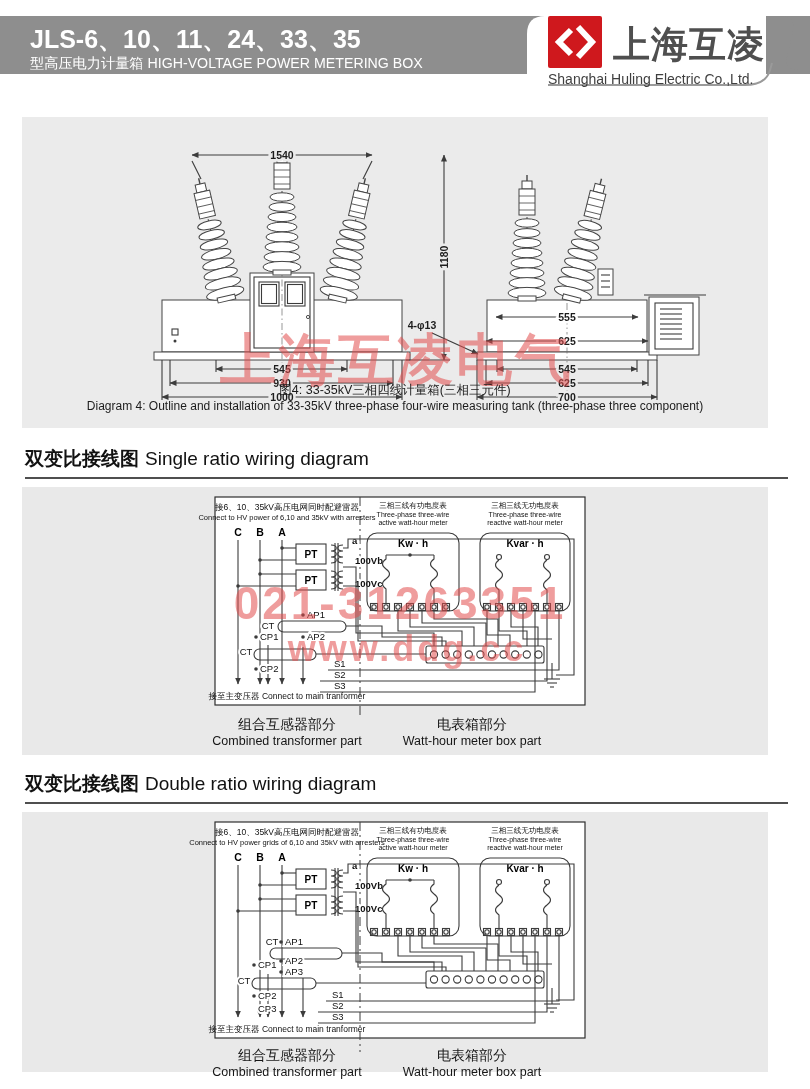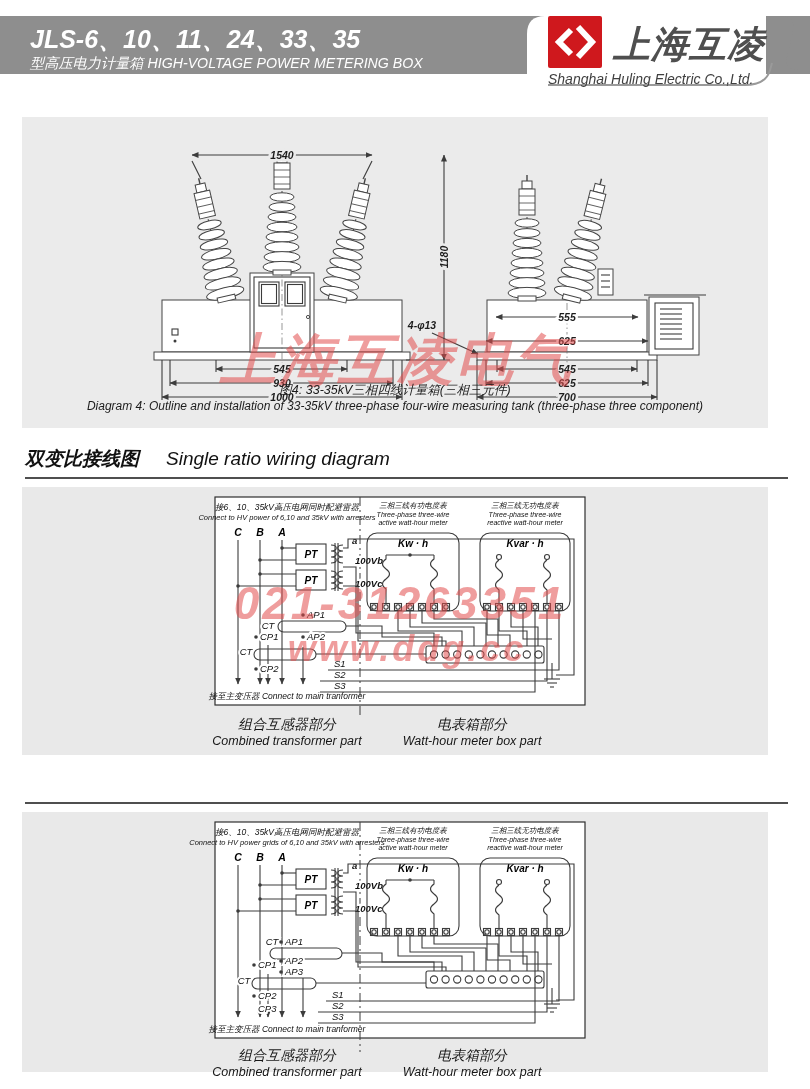--- a/index.html
+++ b/index.html
@@ -1,23 +1,23 @@
 <!DOCTYPE html>
 <html><head>
 <meta charset="utf-8">
 <style>
   html,body{margin:0;padding:0;background:#fff;}
   .page{position:relative;width:810px;height:1089px;background:#ffffff;overflow:hidden;
-        font-family:"Liberation Sans",sans-serif;font-style:italic;}
+        font-family:"Liberation Sans",sans-serif;}
   .abs{position:absolute;}
   svg text{font-family:"Liberation Sans",sans-serif;}
   .band-title{font-weight:bold;}
   .sec-title{position:absolute;left:25px;width:763px;color:#111;}
   .sec-title .cn{font-size:19px;font-weight:bold;}
-  .sec-title .en{font-size:19px;font-weight:normal;margin-left:27px;}
+  .sec-title .en{font-size:19px;font-weight:normal;margin-left:6px;}
   .rule{position:absolute;left:25px;width:763px;height:0;border-top:2px solid #4f4f4f;}
   .dim{font-size:10.5px;font-weight:bold;fill:#1d1d1d;text-anchor:middle;
        paint-order:stroke;stroke:#ebebeb;stroke-width:5px;}
   .wlab{fill:#101010;paint-order:stroke;stroke:#ffffff;stroke-width:4px;}
   .wm{fill:rgba(226,76,76,0.55);font-weight:bold;text-anchor:middle;letter-spacing:3px;}
   .ln{stroke:#3c3c3c;stroke-width:1.1;fill:none;}
   .lnf{stroke:#454545;stroke-width:1;fill:#ffffff;}
 </style>
 </head>
 <body>
@@ -338,20 +338,23 @@
 
     <text x="265" y="242" font-size="14" text-anchor="middle" fill="#161616">组合互感器部分</text>
     <text x="265" y="258" font-size="12.5" text-anchor="middle" fill="#161616">Combined transformer part</text>
     <text x="450" y="242" font-size="14" text-anchor="middle" fill="#161616">电表箱部分</text>
     <text x="450" y="258" font-size="12.5" text-anchor="middle" fill="#161616">Watt-hour meter box part</text>
 
     <text x="378" y="132" font-size="46" class="wm">021-31263351</text>
     <text x="385" y="174" font-size="36" class="wm">www.ddg.cc</text>
   </svg>
 
+  <div class="sec-title" style="top:771px">
+    <span class="cn">双变比接线图</span><span class="en">Double ratio wiring diagram</span>
+  </div>
   <div class="rule" style="top:802px"></div>
 
   <svg class="abs" style="left:22px;top:812px" width="746" height="277" viewBox="0 0 746 277">
     <rect x="0" y="0" width="746" height="260" fill="#e9e9e9"></rect>
     <rect x="193" y="10" width="370" height="216" fill="#ffffff" stroke="#2f2f2f" stroke-width="1.2"></rect>
     <line x1="338" y1="10" x2="338" y2="240" stroke="#3c3c3c" stroke-width="1" stroke-dasharray="9 4 2 4"></line>
 
     <g>
       <text x="265" y="23" font-size="8.5" text-anchor="middle" fill="#111">接6、10、35kV高压电网同时配避雷器</text>
       <text x="265" y="33" font-size="7.5" text-anchor="middle" fill="#111">Connect to HV power grids of 6,10 and 35kV with arresters</text>

